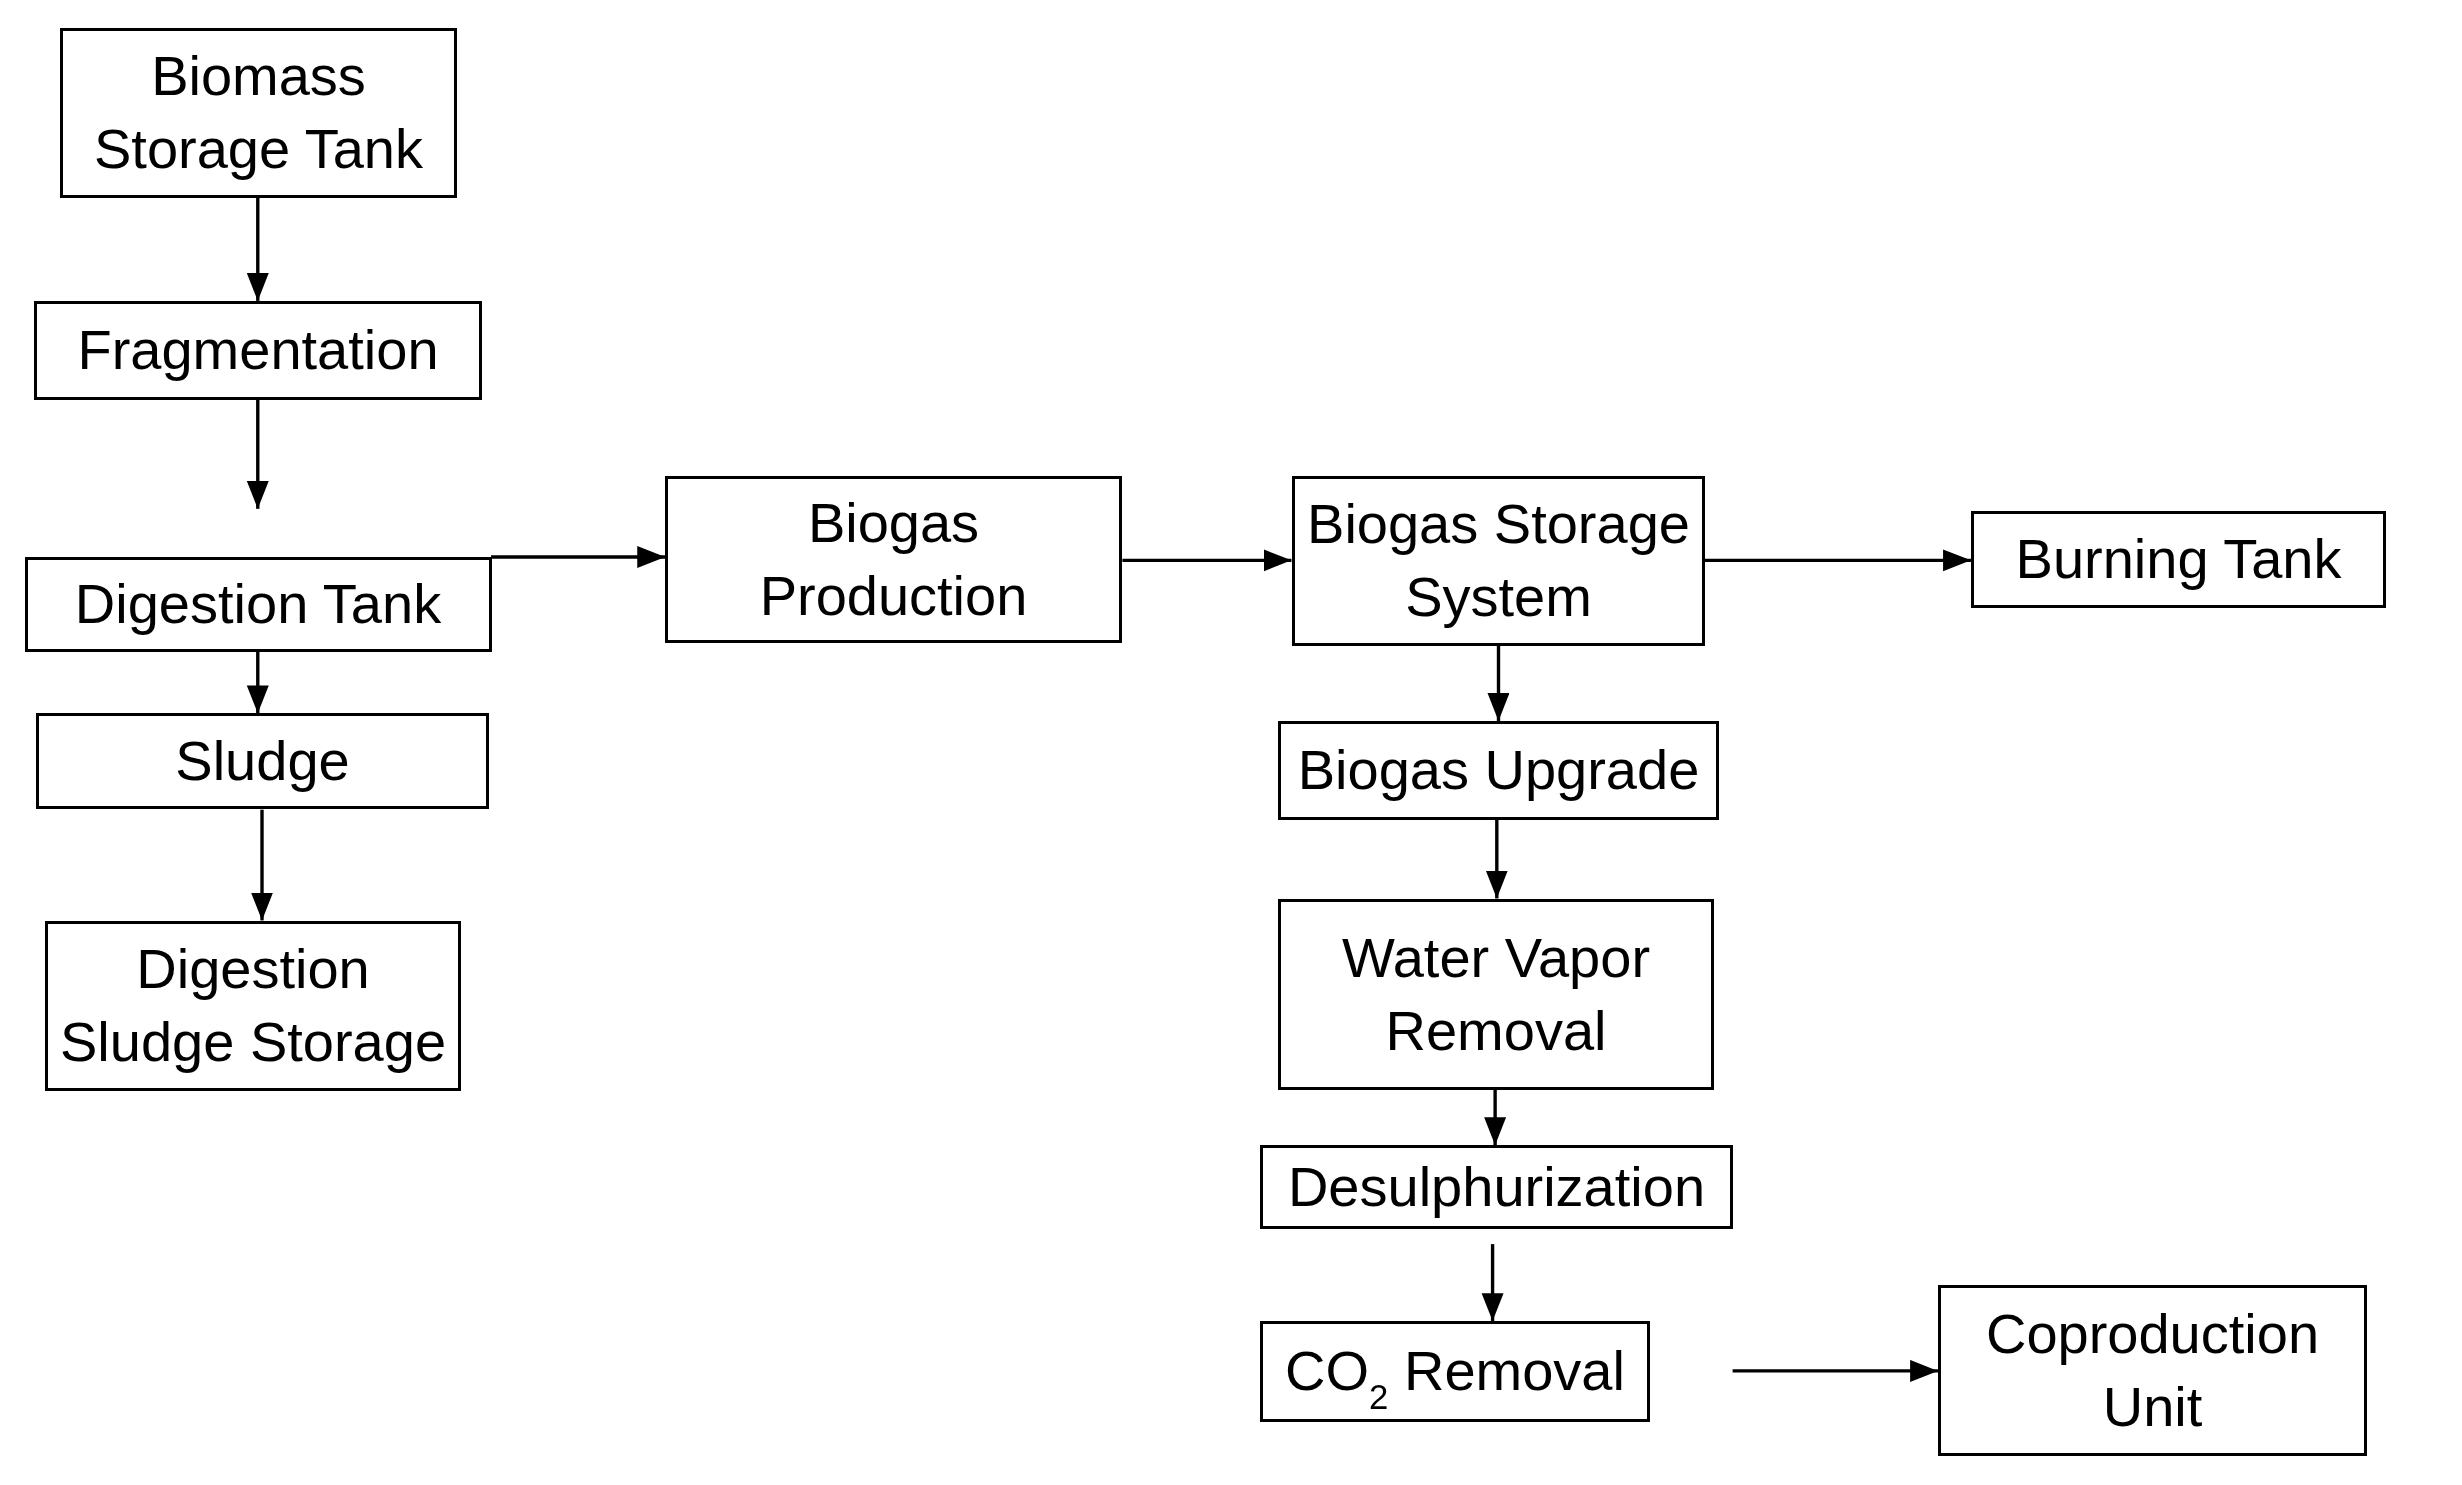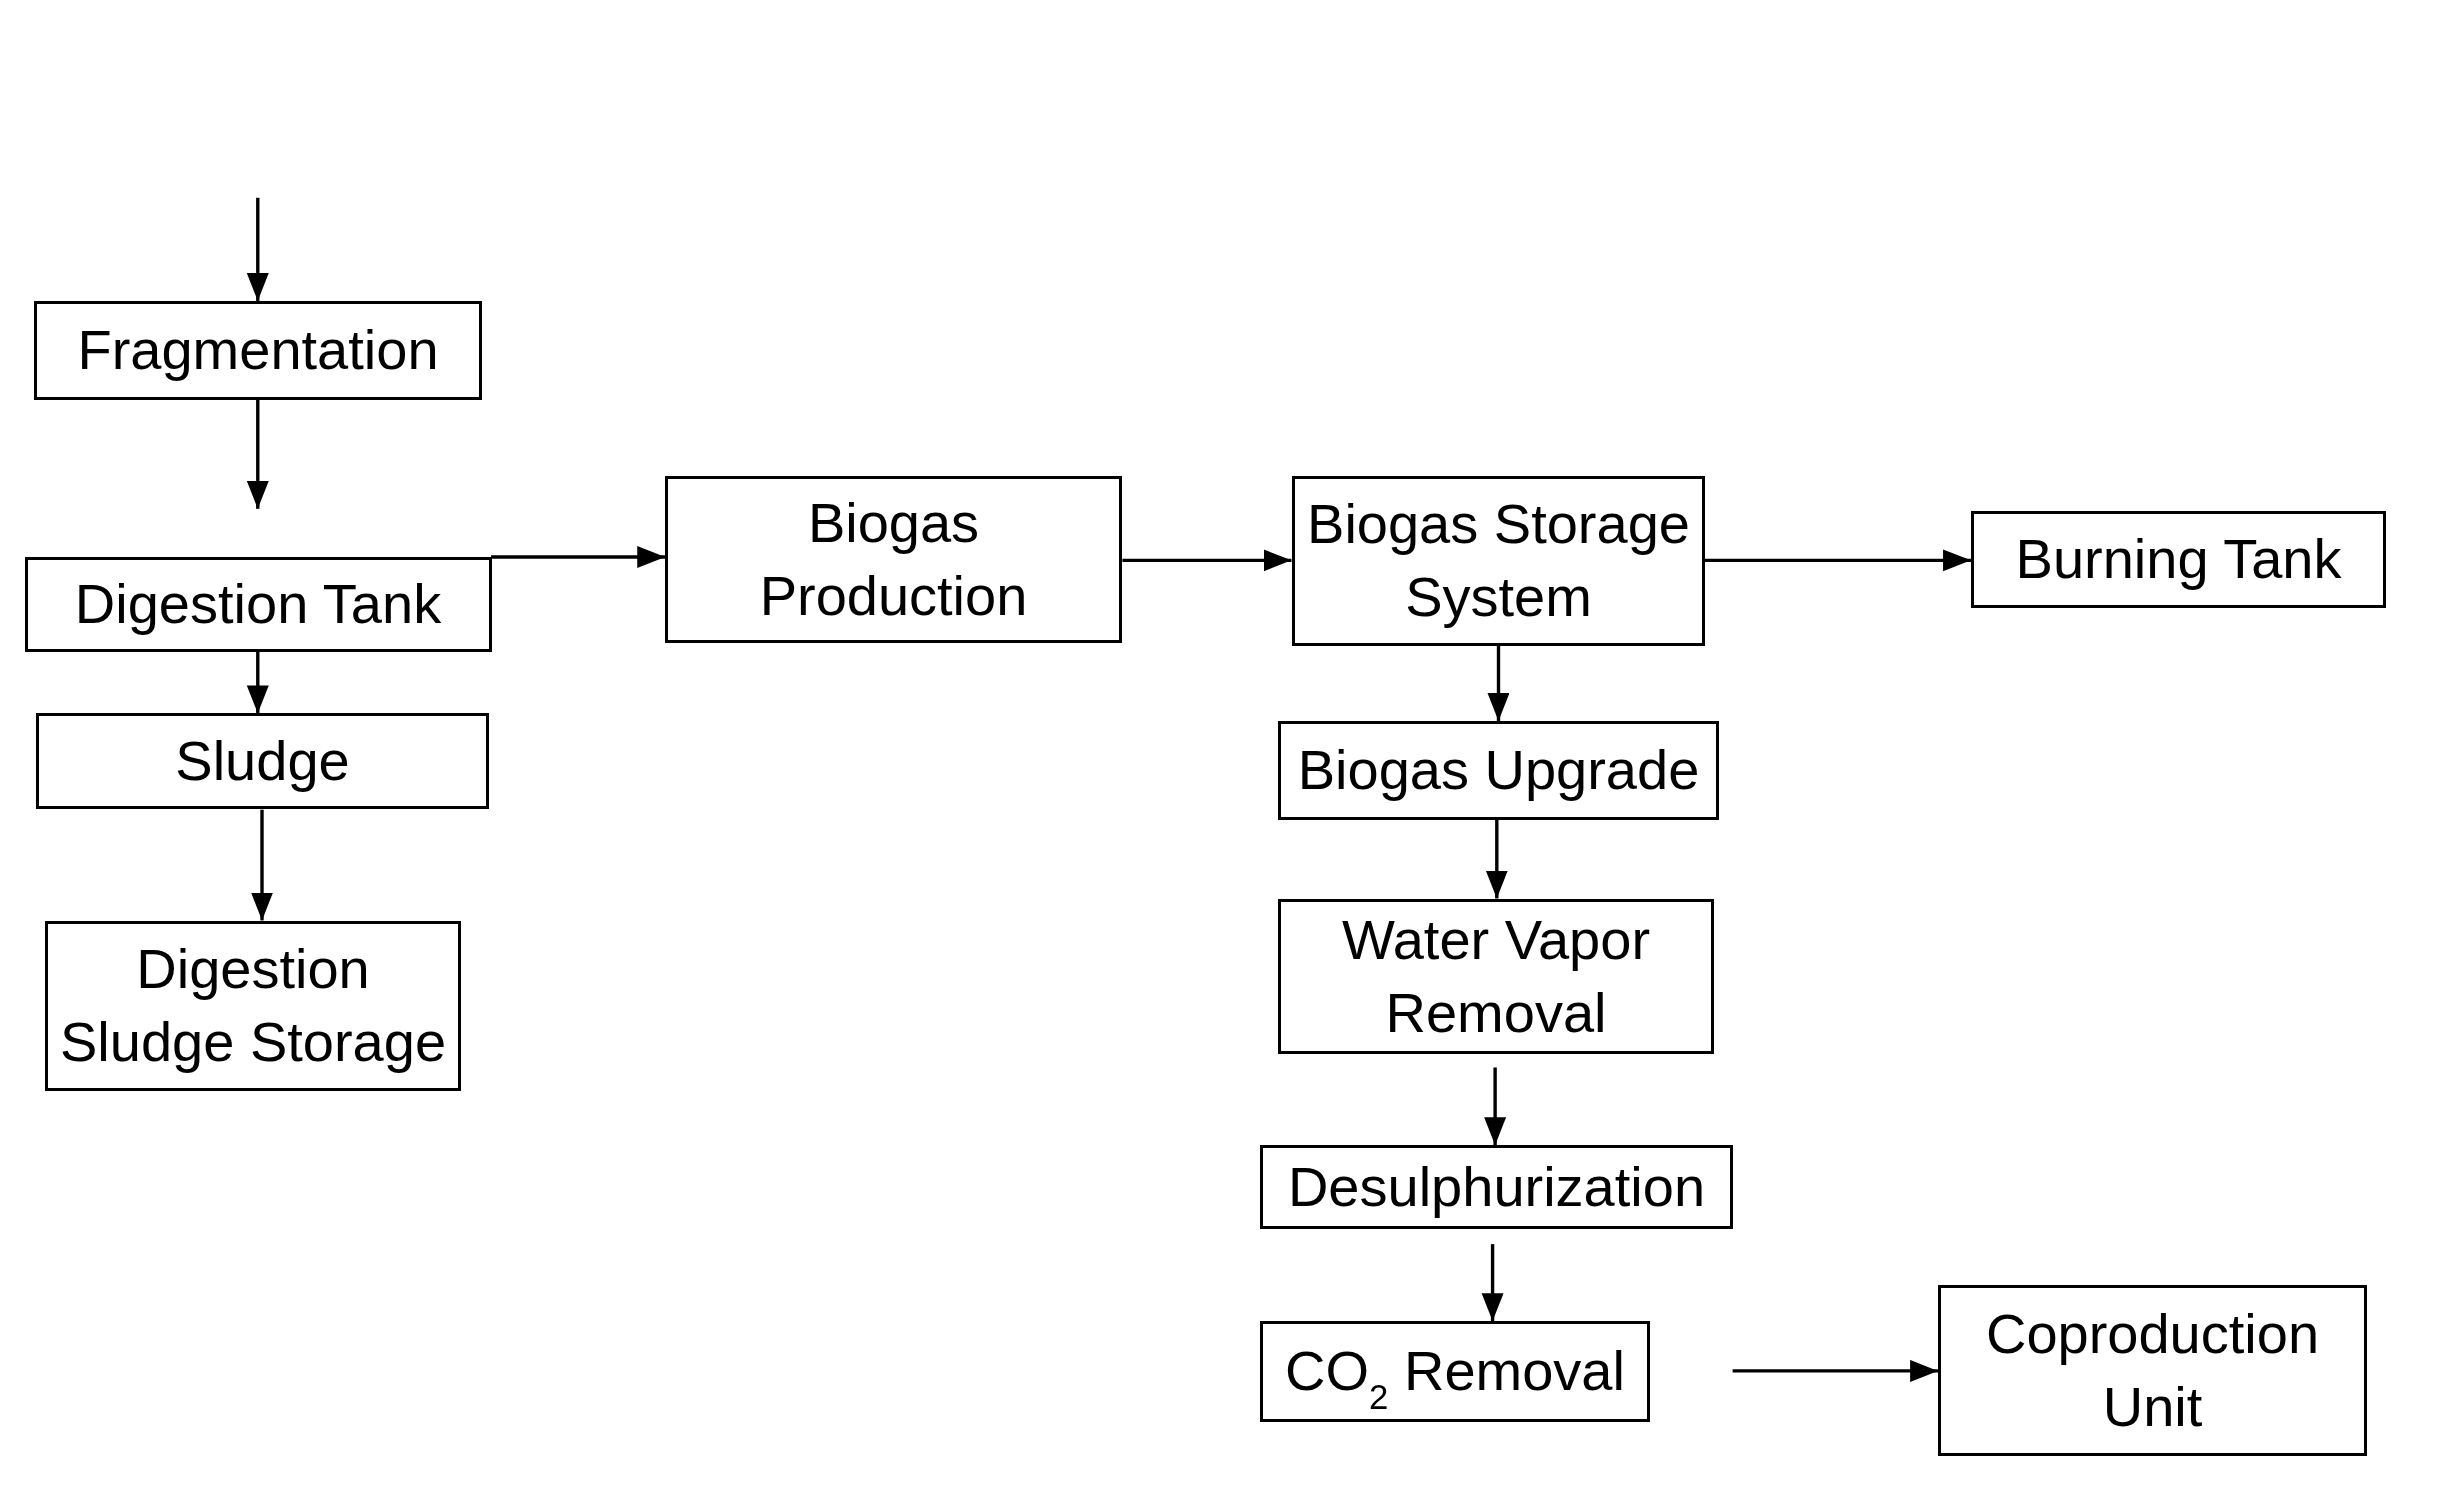--- a/index.html
+++ b/index.html
@@ -47,21 +47,21 @@
   }
   
   .n-biomass            { left:   60px; top:   28px; width: 397px; height: 170px; }
   .n-fragmentation      { left:   34px; top:  301px; width: 448px; height: 99px; }
   .n-digestion-tank     { left:   24.5px; top:  509px; width: 467px; height: 95px; margin-top: 48px; }
   .n-sludge             { left:   36px; top:  713px; width: 453px; height: 96px; }
   .n-dss                { left:   45px; top: 921px; width: 416px; height: 170px; }
   .n-biogas-production  { left:  665px; top:  476px; width: 457px; height: 167px; }
   .n-bss                { left: 1292px; top:  476px; width: 413px; height: 170px; }
   .n-biogas-upgrade     { left: 1278px; top:  721px; width: 441px; height: 99px; }
-  .n-wvr                { left: 1278px; top: 899px; width: 436px; height: 155px; }
+  .n-wvr                { left: 1278px; top: 899px; width: 436px; height: 191px; }
   .n-desulphurization   { left: 1260px; top: 1145px; width: 473px; height: 84px; }
   .n-co2                { left: 1260px; top: 1321px; width: 390px; height: 101px; }
   .n-burning-torch      { left: 1971px; top:  511px; width: 415px; height: 97px; }
   .n-coproduction       { left: 1938px; top: 1285px; width: 429px; height: 171px; }
 </style>
 </head>
 <body>
 
 <div id="canvas">
 
@@ -80,20 +80,24 @@
       <line x1="1328" y1="663" x2="1528" y2="663" marker-end="url(#ah)"></line>
       <line x1="2017" y1="663" x2="2332" y2="663" marker-end="url(#ah)"></line>
       <line x1="1773" y1="764" x2="1773" y2="853" marker-end="url(#ah)"></line>
       <line x1="1771" y1="970" x2="1771" y2="1063" marker-end="url(#ah)"></line>
       <line x1="1769" y1="1263" x2="1769" y2="1355" marker-end="url(#ah)"></line>
       <line x1="1766" y1="1472" x2="1766" y2="1563" marker-end="url(#ah)"></line>
       <line x1="2050" y1="1622" x2="2293" y2="1622" marker-end="url(#ah)"></line>
     </g>
   </svg>
 
+  <div class="node n-biomass">
+    <span>Biomass</span>
+    <span>Storage Tank</span>
+  </div>
 
   <div class="node n-fragmentation">
     <span>Fragmentation</span>
   </div>
 
   <div class="node n-digestion-tank">
     <span>Digestion Tank</span>
   </div>
 
   <div class="node n-sludge">

